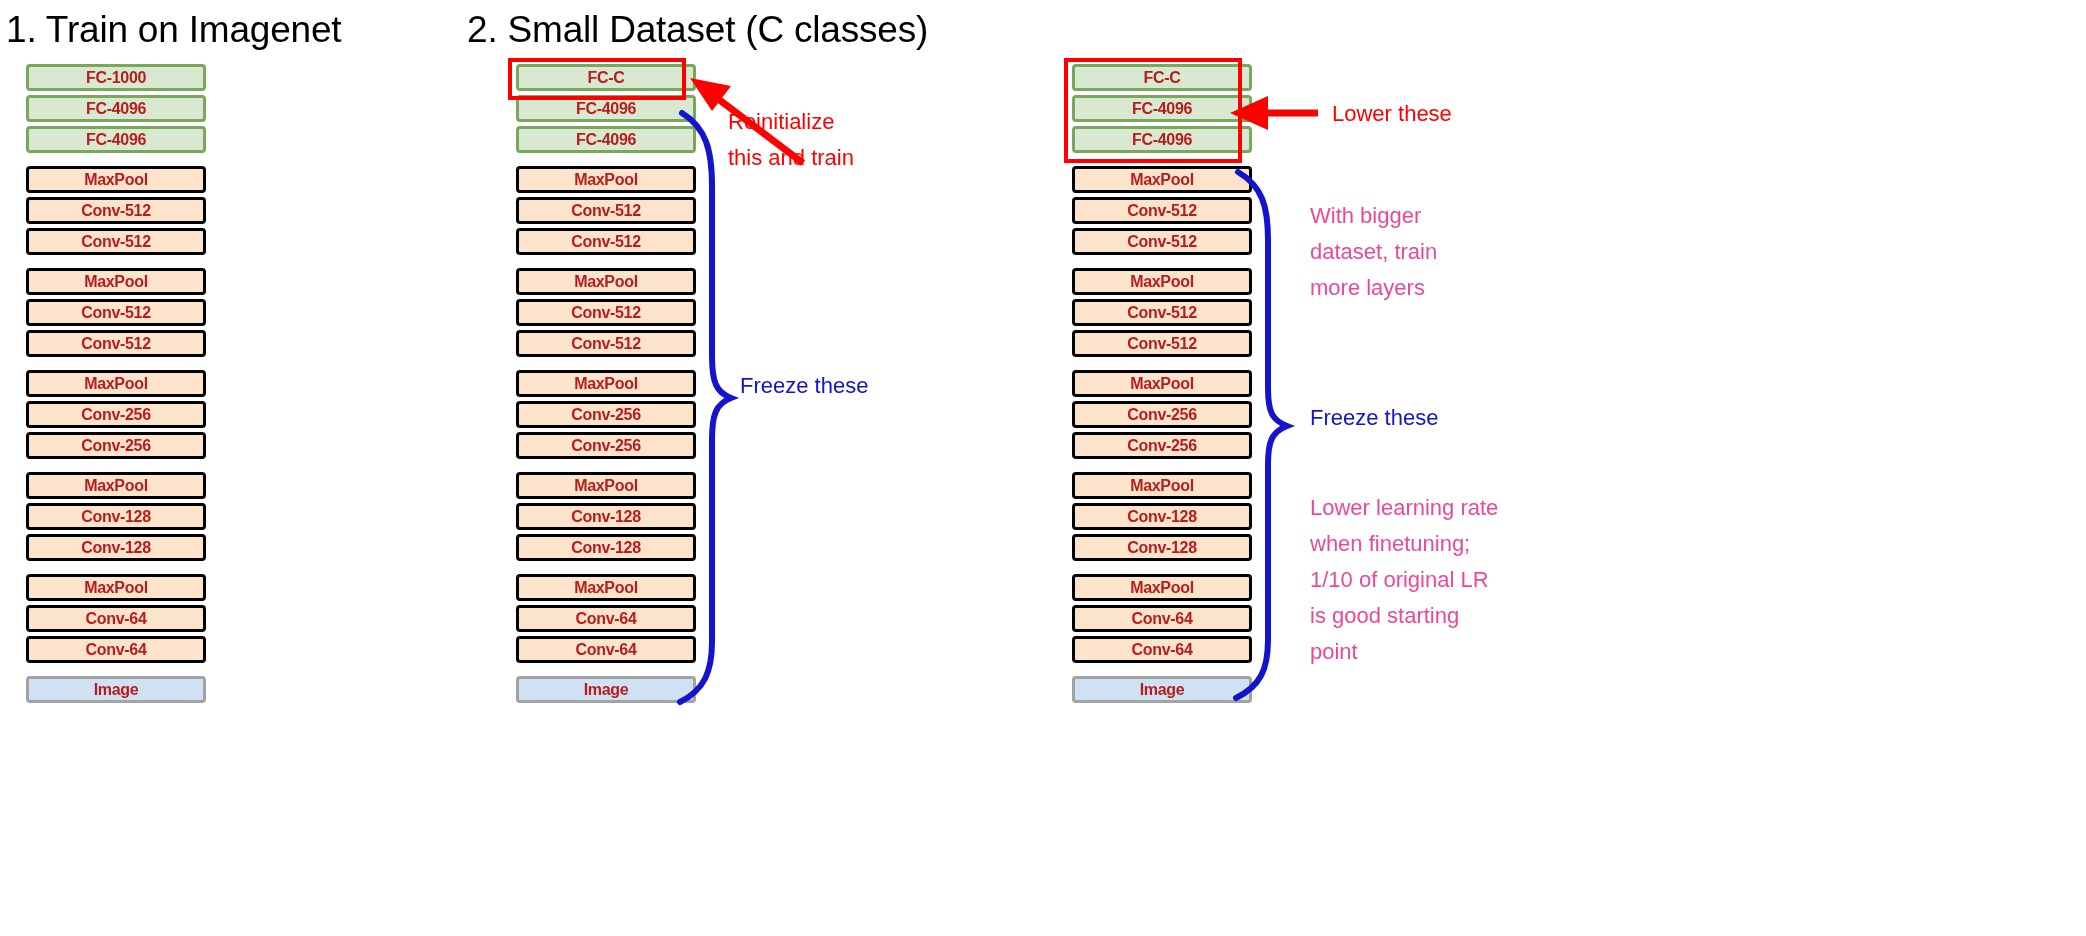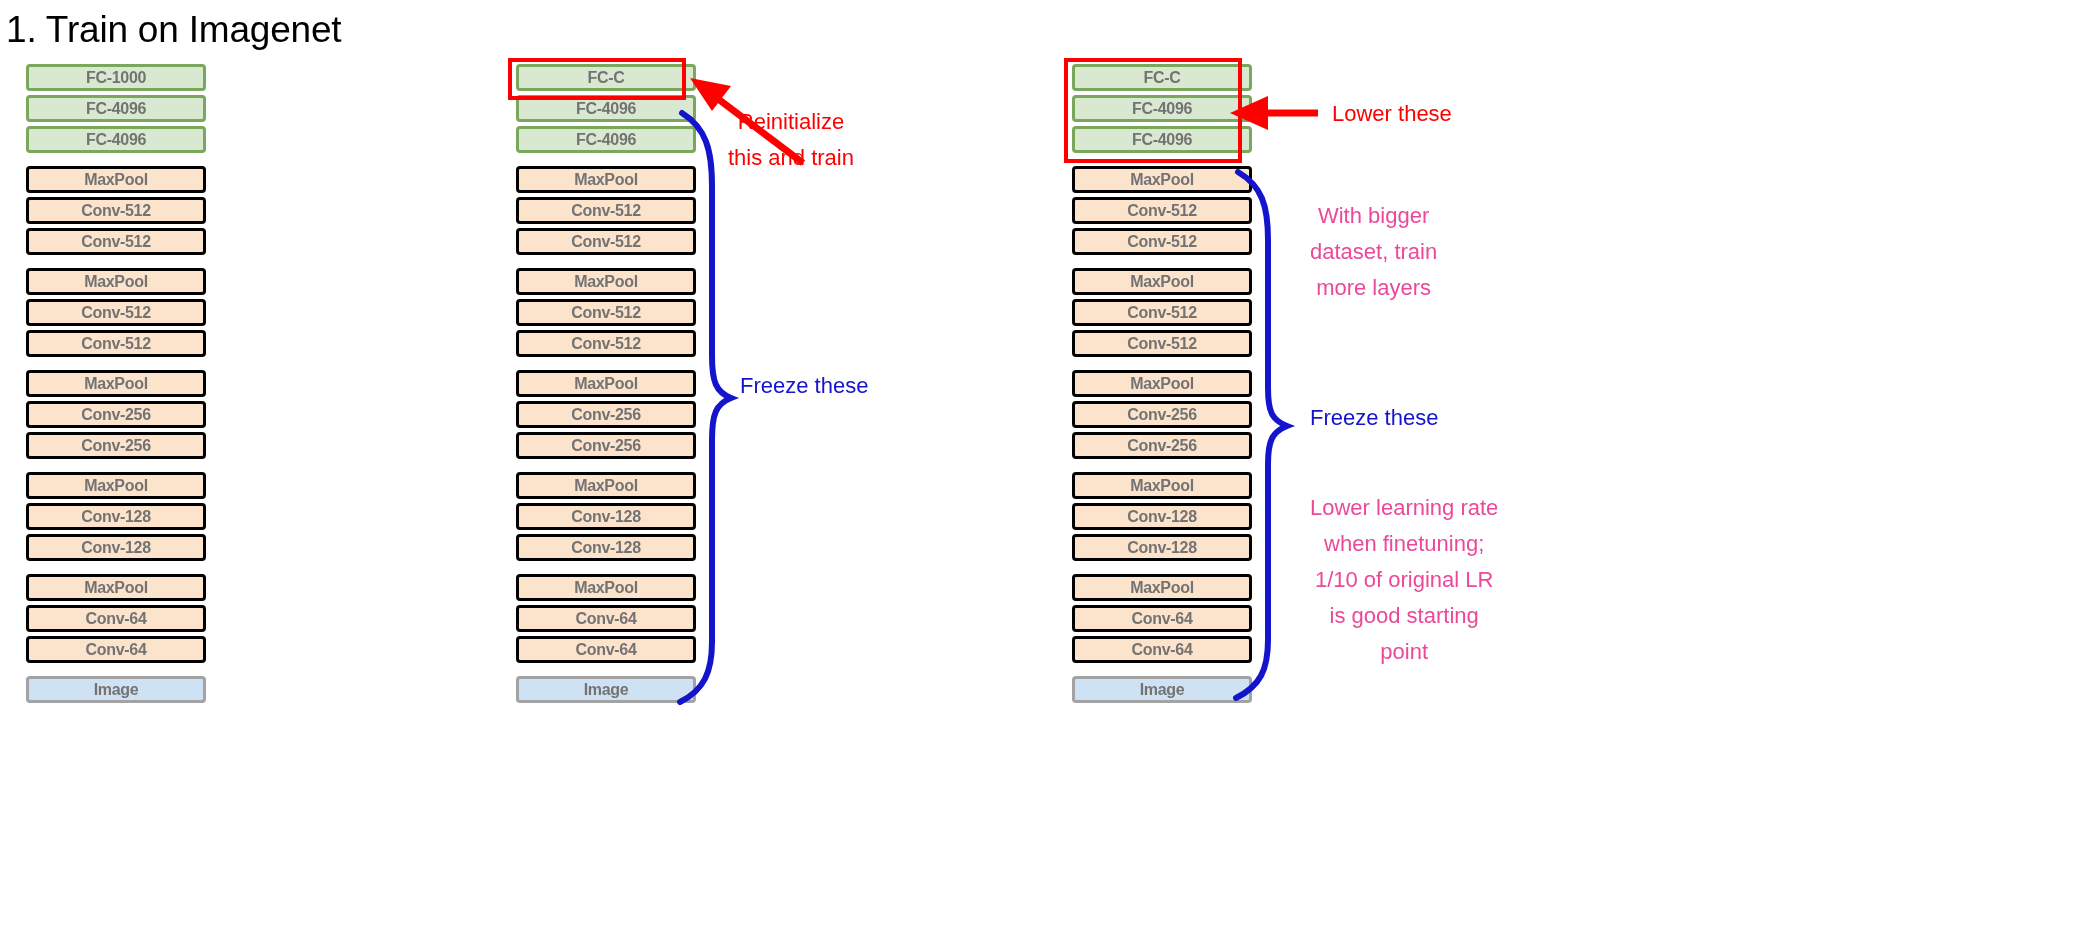--- a/index.html
+++ b/index.html
@@ -2,21 +2,21 @@
 <html><head>
 <meta charset="utf-8">
 <title>Transfer Learning Diagram</title>
 <style>
   html,body{margin:0;padding:0;}
   body{
     width:2086px;height:936px;background:#ffffff;
     font-family:"Liberation Sans", sans-serif;
     overflow:hidden;position:relative;
   }
-  #stage{position:relative;width:1922px;height:936px;text-align:center;}
+  #stage{position:relative;width:1922px;height:936px;}
 
   
   .col-title{
     position:absolute;
     font-size:37px;
     color:#000;
     font-weight:400;
     white-space:nowrap;
     letter-spacing:-0.2px;
   }
@@ -31,21 +31,21 @@
   #stack-3{left:1072px;top:64px;}
 
   .layer{
     box-sizing:border-box;
     height:27px;
     margin-bottom:4px;
     border-radius:4px;
     display:flex;align-items:center;justify-content:center;
     font-size:16px;
     font-weight:bold;
-    color:#737373;
+    color:#b91c1c;
     letter-spacing:-0.3px;
     position:relative;
   }
   .layer.gap{margin-bottom:13px;}
 
   .layer.green{background:#d9e8d0;border:3px solid #79a85c;}
   .layer.orange{background:#fce3cc;border:3px solid #000000;}
   .layer.blue{background:#cfe2f3;border:3px solid #a3a3a3;}
 
   
@@ -78,20 +78,21 @@
 
   
   #overlay{position:absolute;left:0;top:0;width:2086px;height:936px;pointer-events:none;}
 </style>
 </head>
 <body>
 
 <div id="stage">
 
   <div class="col-title" id="title-1">1. Train on Imagenet</div>
+  <div class="col-title" id="title-2">2. Small Dataset (C classes)</div>
 
   <div class="stack" id="stack-1">
       <div class="layer green">FC-1000</div>
       <div class="layer green">FC-4096</div>
       <div class="layer green gap">FC-4096</div>
       <div class="layer orange">MaxPool</div>
       <div class="layer orange">Conv-512</div>
       <div class="layer orange gap">Conv-512</div>
       <div class="layer orange">MaxPool</div>
       <div class="layer orange">Conv-512</div>

